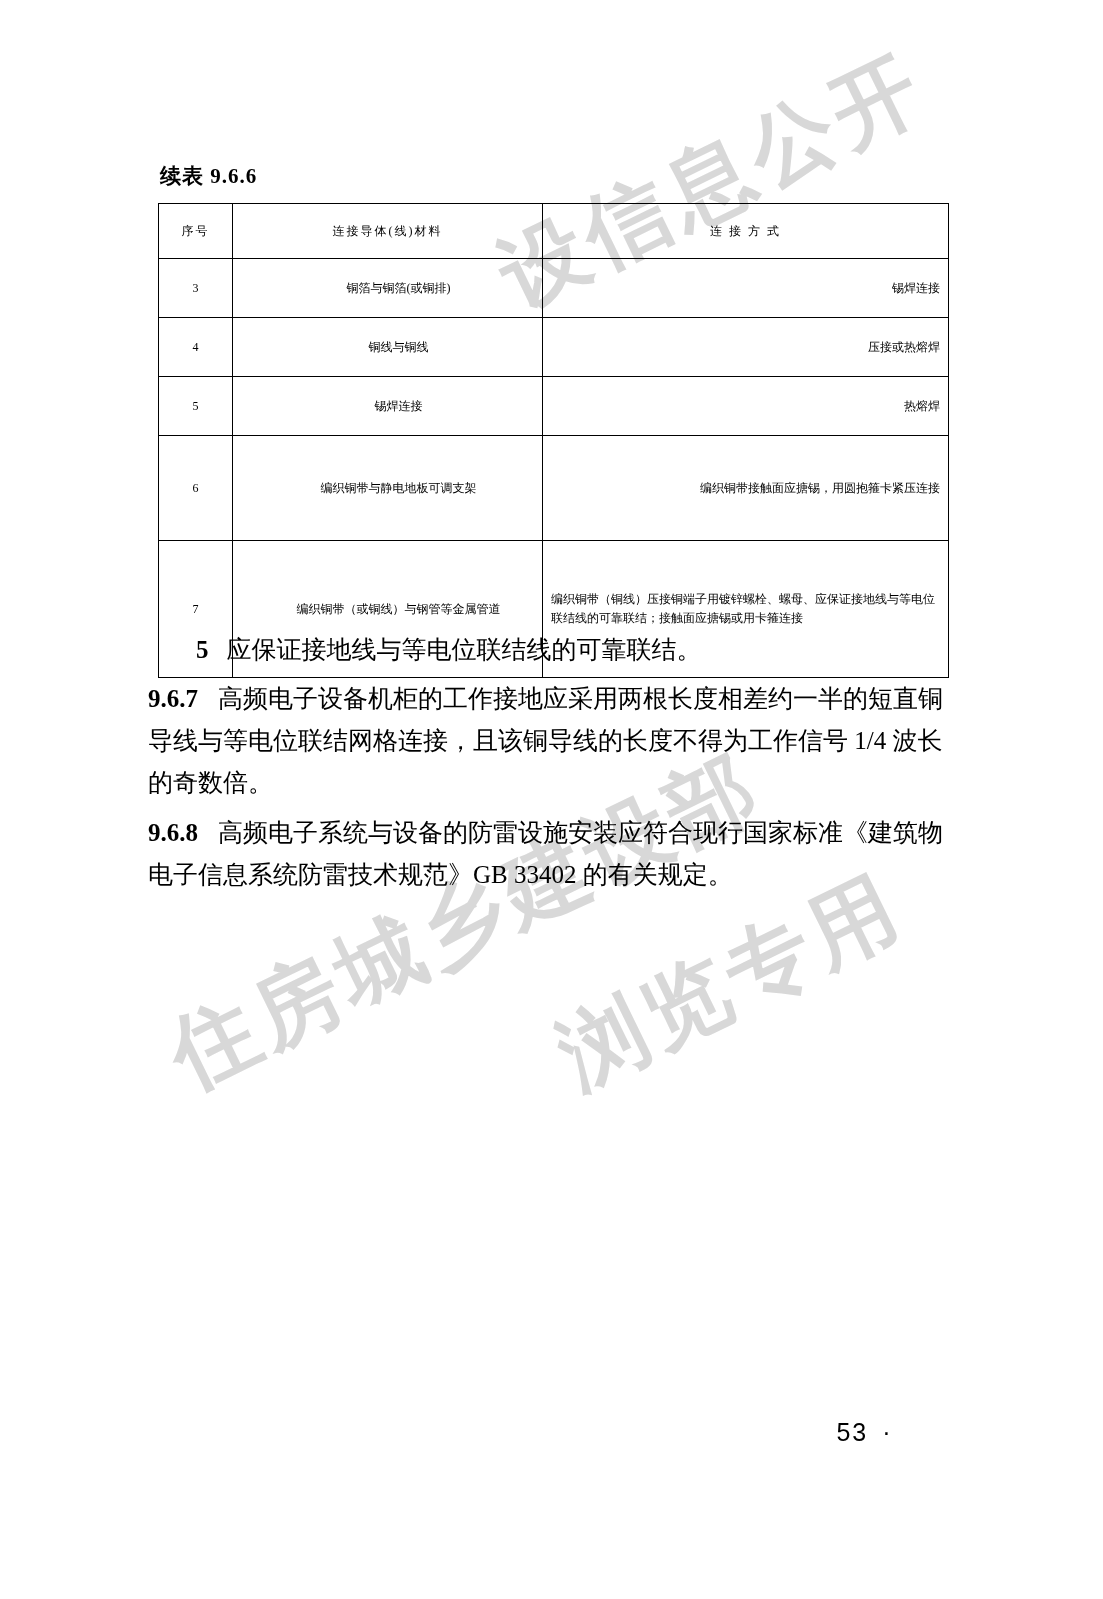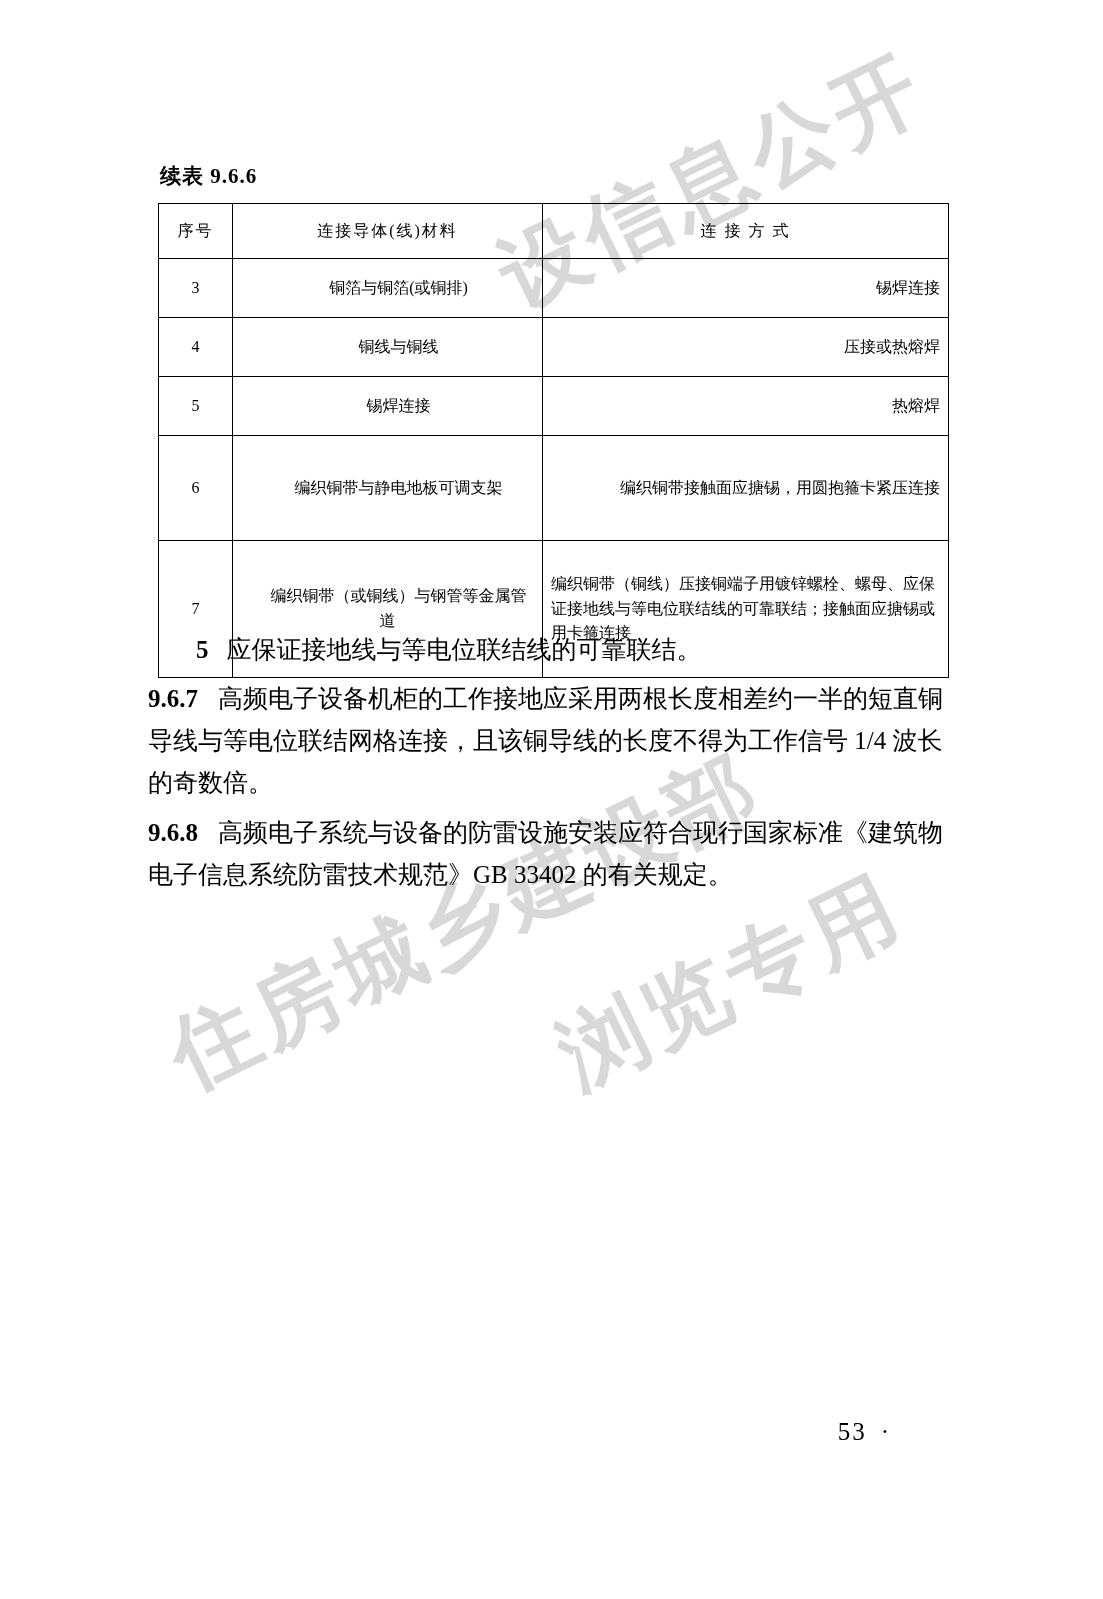--- a/index.html
+++ b/index.html
@@ -87,21 +87,21 @@
     z-index: 10;
   }
   table.spec {
     border-collapse: collapse;
     width: 790px;
     table-layout: fixed;
     background: transparent;
   }
   table.spec td, table.spec th {
     border: 1px solid #000;
-    font-size: 16px;
+    font-size: 12px;
     font-weight: normal;
     vertical-align: middle;
     padding: 6px 8px;
     line-height: 1.55;
   }
   table.spec thead th {
     text-align: center;
     font-weight: normal;
     height: 42px;
     letter-spacing: 2px;
@@ -174,21 +174,21 @@
     top: 1418px;
     width: 1103px;
     text-align: center;
     z-index: 10;
   }
   .footer-inner {
     display: inline-block;
     margin-left: 640px;
     font-size: 25px;
     letter-spacing: 2px;
-    font-family: Liberation Serif, serif;
+    font-family: Liberation Sans, sans-serif;
   }
   .dot {
     display: inline-block;
     margin: 0 14px;
     font-size: 25px;
   }
 </style>
 </head>
 <body>
 

